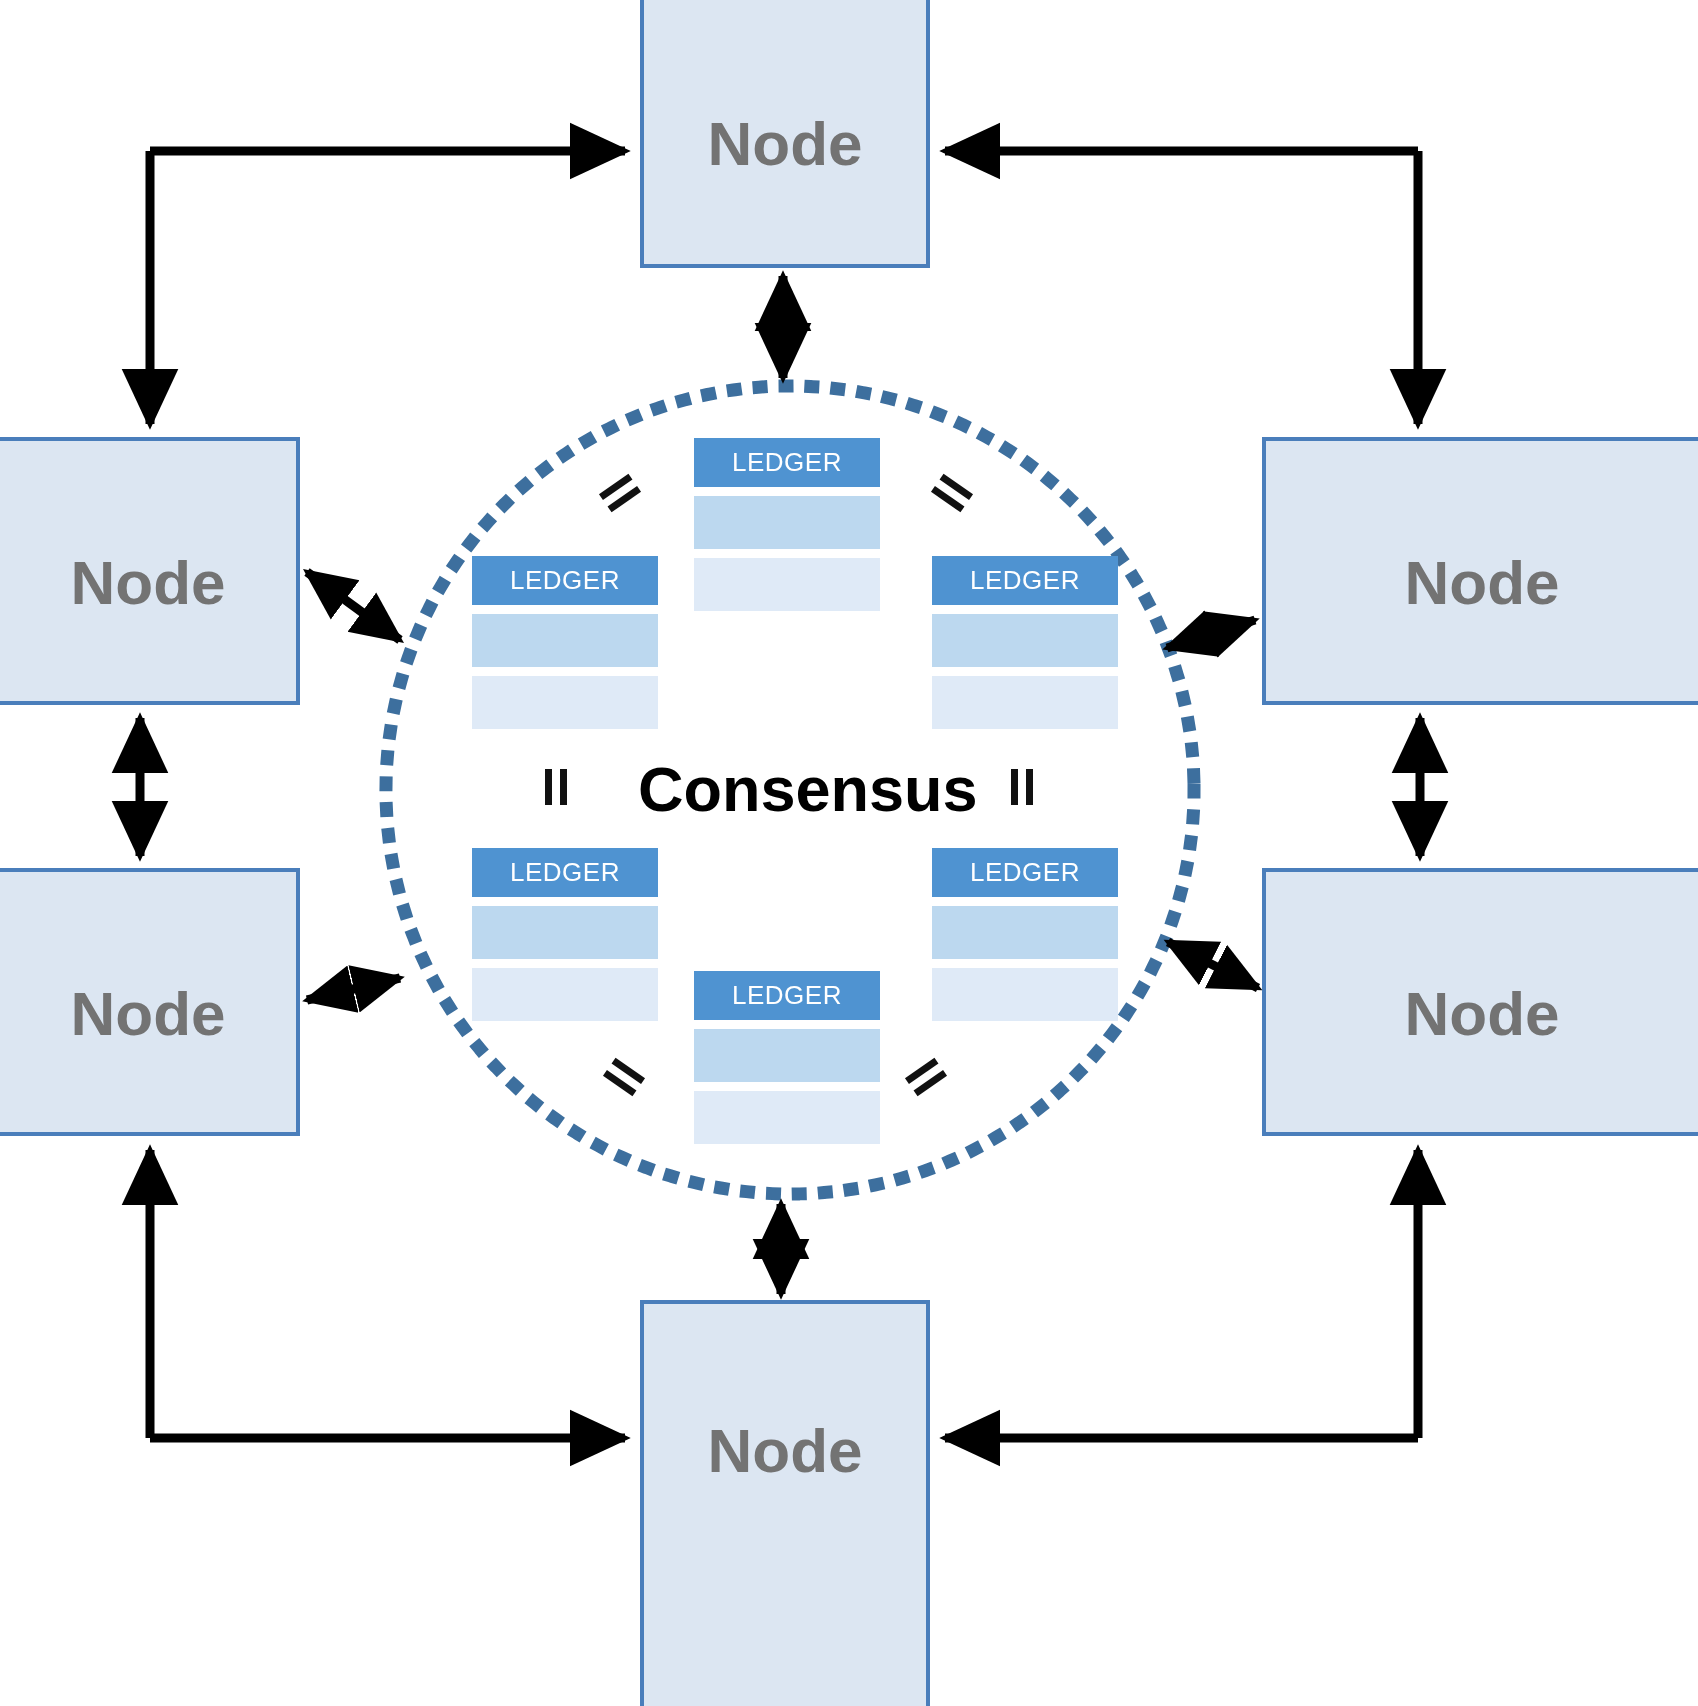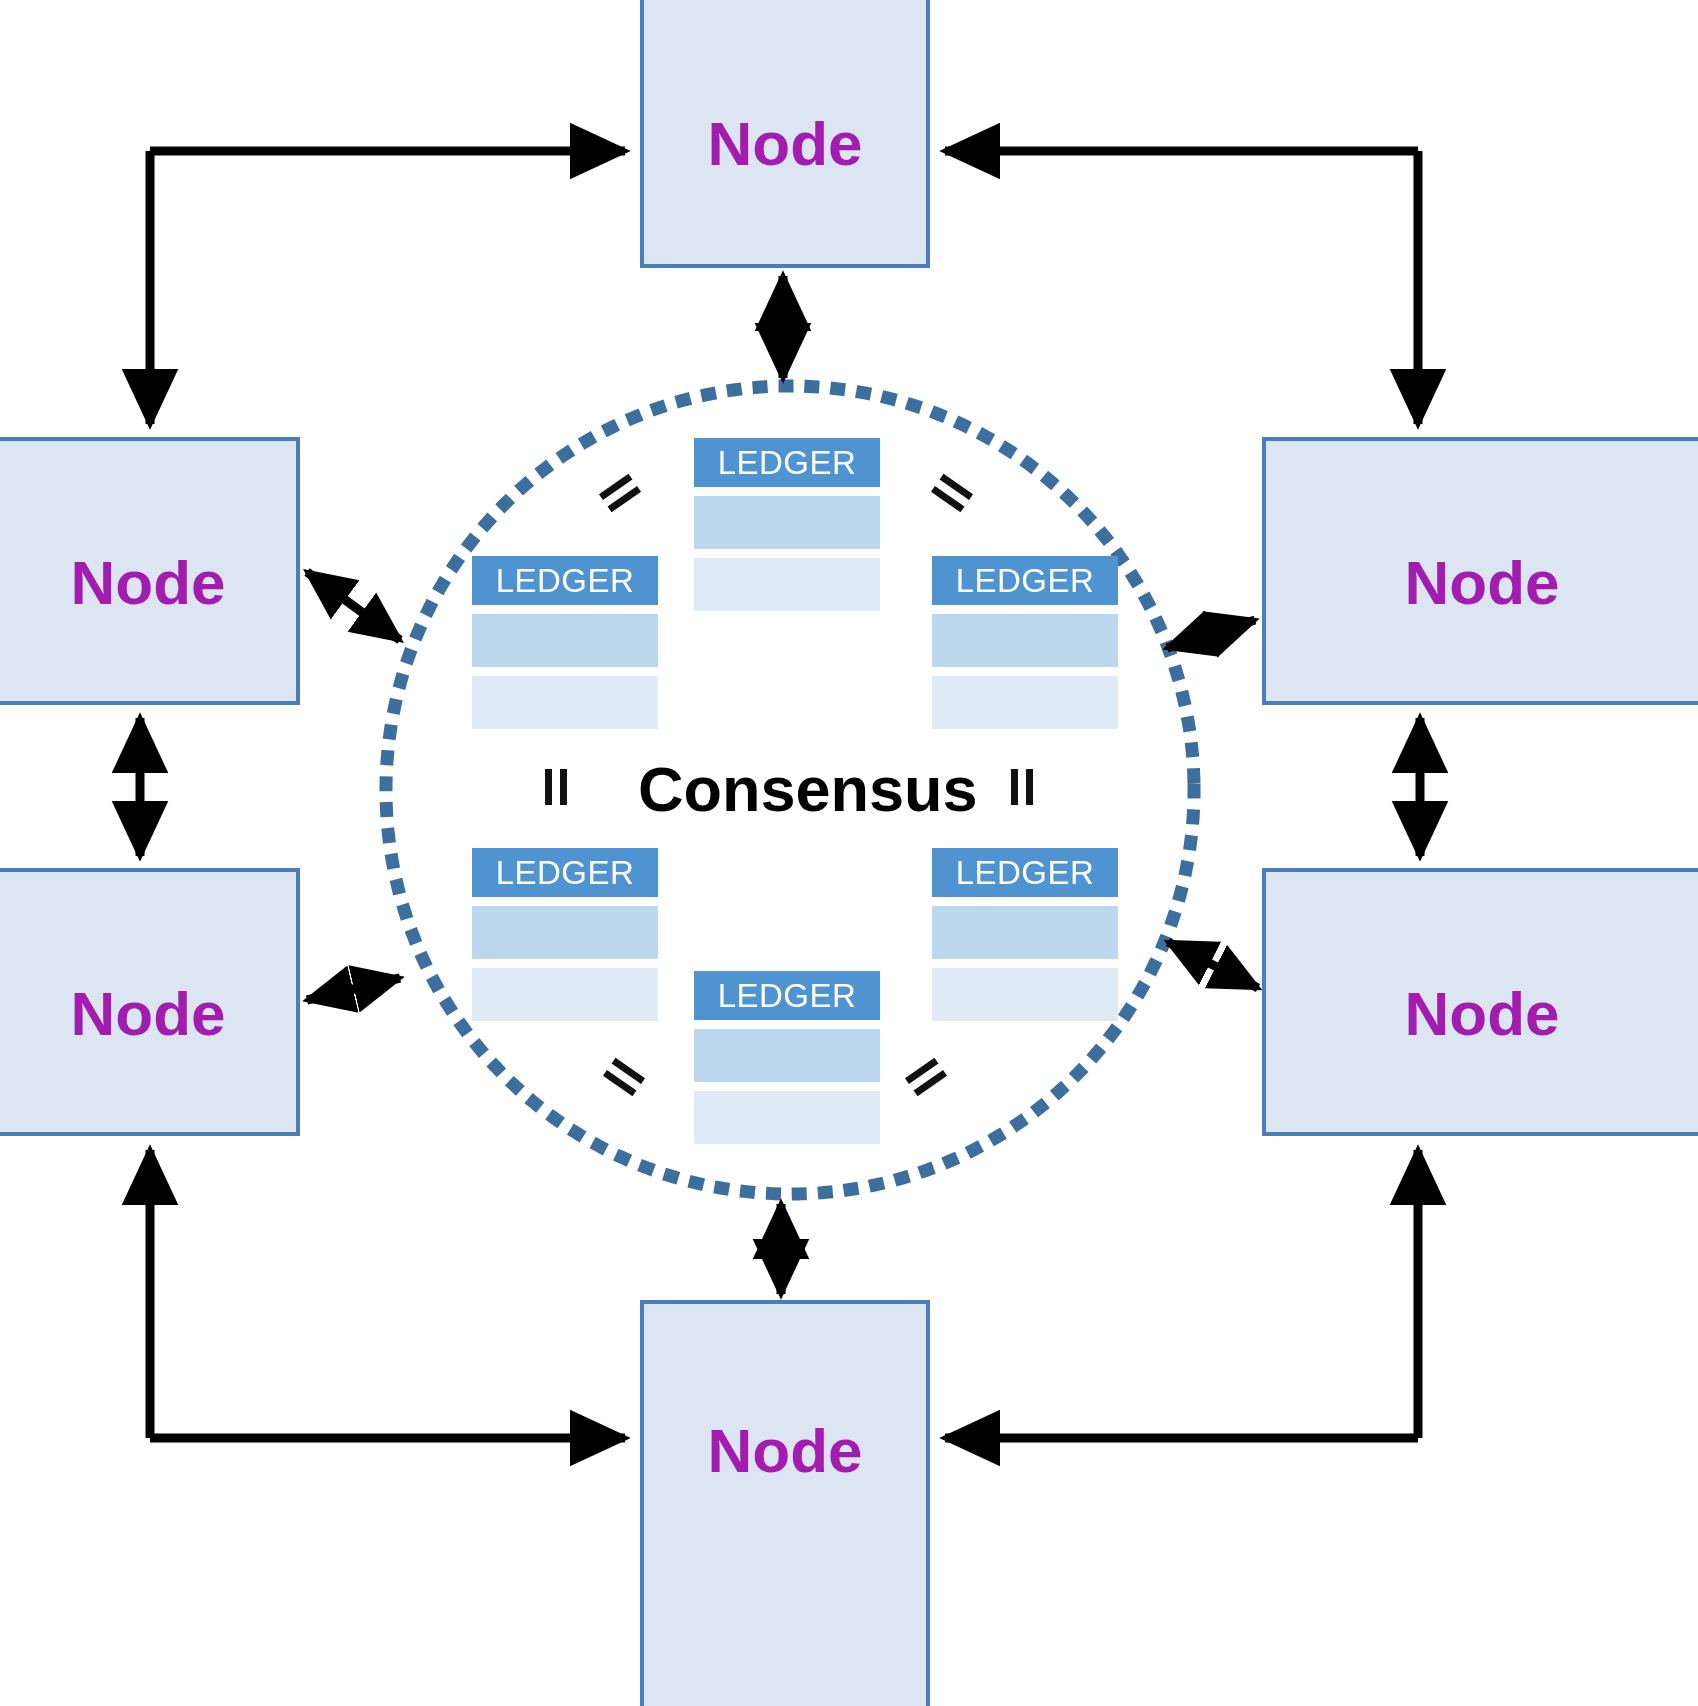--- a/index.html
+++ b/index.html
@@ -30,34 +30,34 @@
     border: 4px solid #4a7ebb;
     box-sizing: border-box;
     display: flex;
     align-items: center;
     justify-content: center;
   }
   .node-label {
     font-family: "Liberation Sans", sans-serif;
     font-weight: bold;
     font-size: 62px;
-    color: #a21caf;
+    color: #737373;
     letter-spacing: 0px;
     line-height: 1;
     margin-top: 24px;
   }
   .ledger-stack {
     position: absolute;
     width: 186px;
   }
   .ledger-head {
     background: #4f93d1;
     color: #ffffff;
     font-family: "Liberation Sans", sans-serif;
-    font-size: 33px;
+    font-size: 26px;
     font-weight: normal;
     text-align: center;
     height: 49px;
     line-height: 49px;
     letter-spacing: 0.5px;
   }
   .ledger-row-a {
     background: #bcd8ef;
     height: 53px;
     margin-top: 9px;

